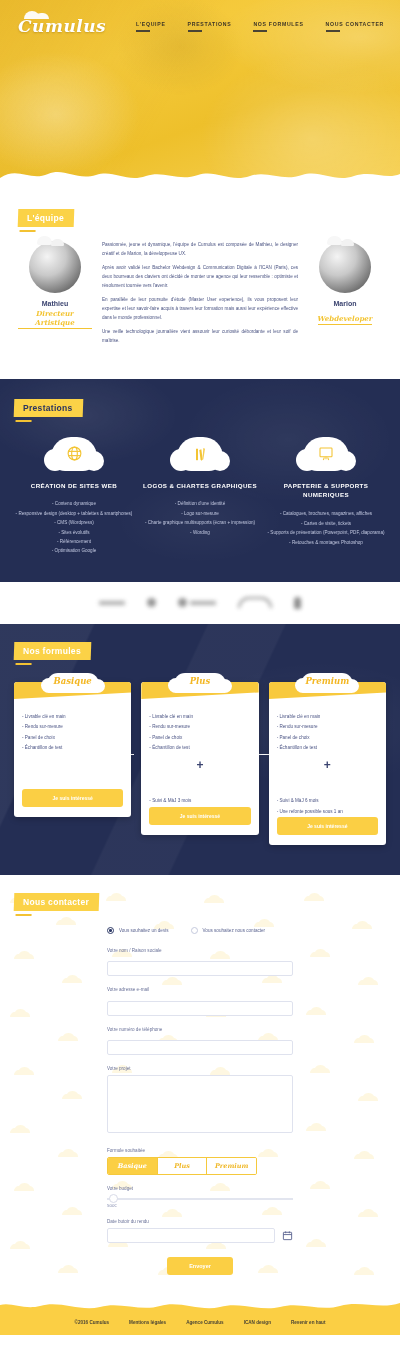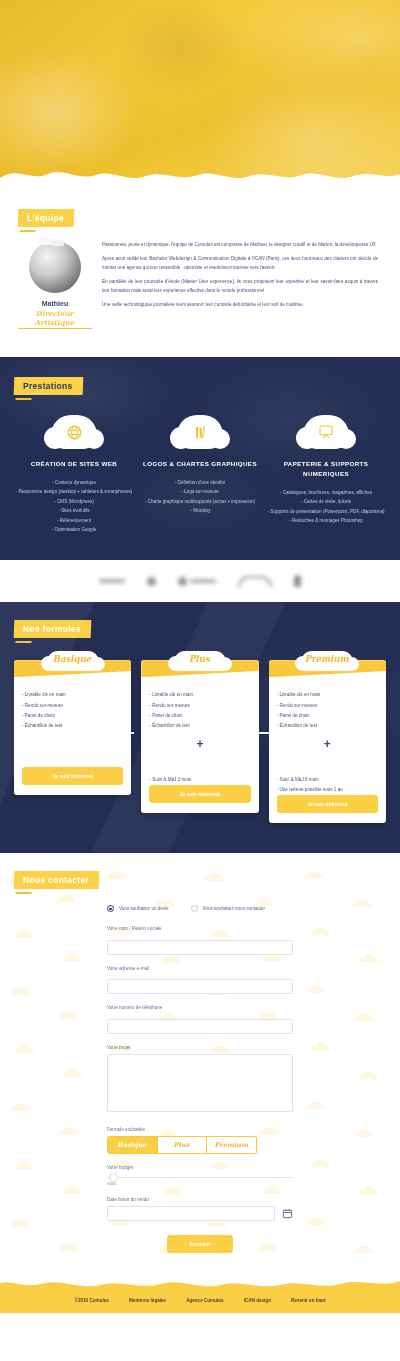--- a/index.html
+++ b/index.html
@@ -259,20 +259,29 @@
   .wave-top{ position:absolute;top:-1px;left:0;width:400px;height:14px; }
 </style>
 </head>
 <body>
 
 <div class="page">
 
   <section class="hero">
     <div class="hero-photo"></div>
 
+    <div class="hero-nav">
+      <div class="logo">Cumulus</div>
+      <nav class="nav-links">
+        <a class="nav-link" href="#">L'EQUIPE</a>
+        <a class="nav-link" href="#">PRESTATIONS</a>
+        <a class="nav-link" href="#">NOS FORMULES</a>
+        <a class="nav-link" href="#">NOUS CONTACTER</a>
+      </nav>
+    </div>
 
 
     <svg class="wave-white" viewBox="0 0 400 26" preserveAspectRatio="none">
       <path d="M0,18 C18,6 30,22 48,14 C64,7 76,21 96,15 C114,9 126,23 146,16 C164,10 178,22 198,15 C216,9 230,23 250,16 C268,10 282,22 302,15 C320,9 334,23 354,16 C372,10 386,20 400,14 L400,26 L0,26 Z" fill="#ffffff"></path>
     </svg>
   </section>
 
   <section class="team">
     <div class="badge">
       <span>L'équipe</span>
@@ -285,20 +294,25 @@
         <div class="member-role">Directeur Artistique</div>
       </div>
 
       <div class="team-text">
         <p>Passionnée, jeune et dynamique, l'équipe de Cumulus est composée de Mathieu, le designer créatif et de Marion, la développeuse UX.</p>
         <p>Après avoir validé leur Bachelor Webdesign &amp; Communication Digitale à l'ICAN (Paris), ces deux bourreaux des claviers ont décidé de monter une agence qui leur ressemble : optimiste et résolument tournée vers l'avenir.</p>
         <p>En parallèle de leur poursuite d'étude (Master User experience), ils vous proposent leur expertise et leur savoir-faire acquis à travers leur formation mais aussi leur expérience effective dans le monde professionnel.</p>
         <p>Une veille technologique journalière vient assouvir leur curiosité débordante et leur soif de maîtrise.</p>
       </div>
 
+      <div class="member">
+        <div class="avatar"></div>
+        <div class="member-name">Marion</div>
+        <div class="member-role">Webdeveloper</div>
+      </div>
     </div>
   </section>
 
   <section class="prestations">
     <div class="badge dark">
       <span>Prestations</span>
     </div>
 
     <div class="cols">
       <div class="col">

